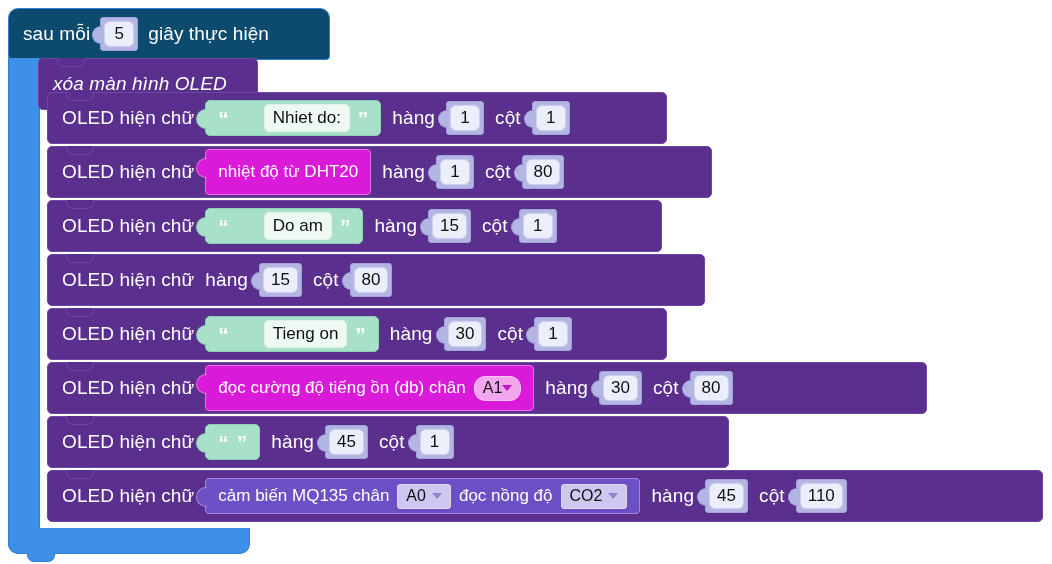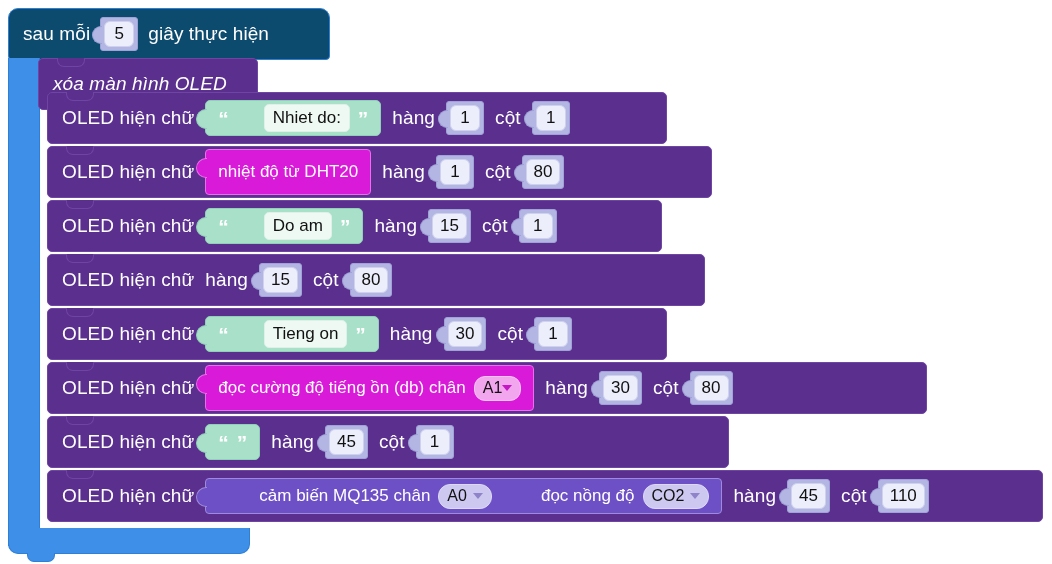--- a/index.html
+++ b/index.html
@@ -114,24 +114,24 @@
   .viorep{
     position:relative;display:inline-flex;align-items:center;gap:8px;
     background:#6d4fc6;border:1px solid #9d8adb;box-sizing:border-box;
     height:36px;padding:0 12px;border-radius:4px;
   }
   .viorep:before{
     content:"";position:absolute;left:-10px;top:8px;width:11px;height:20px;
     background:#6d4fc6;border:1px solid #9d8adb;border-right:none;
     border-radius:10px 0 0 10px;box-sizing:border-box;
   }
-  .viorep .rtext{color:#ffffff;font-size:17px;white-space:nowrap;margin-left:41px;}
+  .viorep .rtext{color:#ffffff;font-size:17px;white-space:nowrap;}
   .dd-lav{
     display:inline-flex;align-items:center;gap:6px;
-    background:#ccc8ef;border:1px solid #ddd9f6;border-radius:12px;
+    background:#ccc8ef;border:1px solid #ddd9f6;border-radius:3px;
     height:23px;padding:0 8px;color:#111111;font-size:16px;white-space:nowrap;
   }
   .tri-lav{width:0;height:0;border-left:5px solid transparent;border-right:5px solid transparent;border-top:6px solid #8f84c9;}
 </style>
 </head>
 <body>
 
 <div id="canvas">
 
   <div class="cblock">

